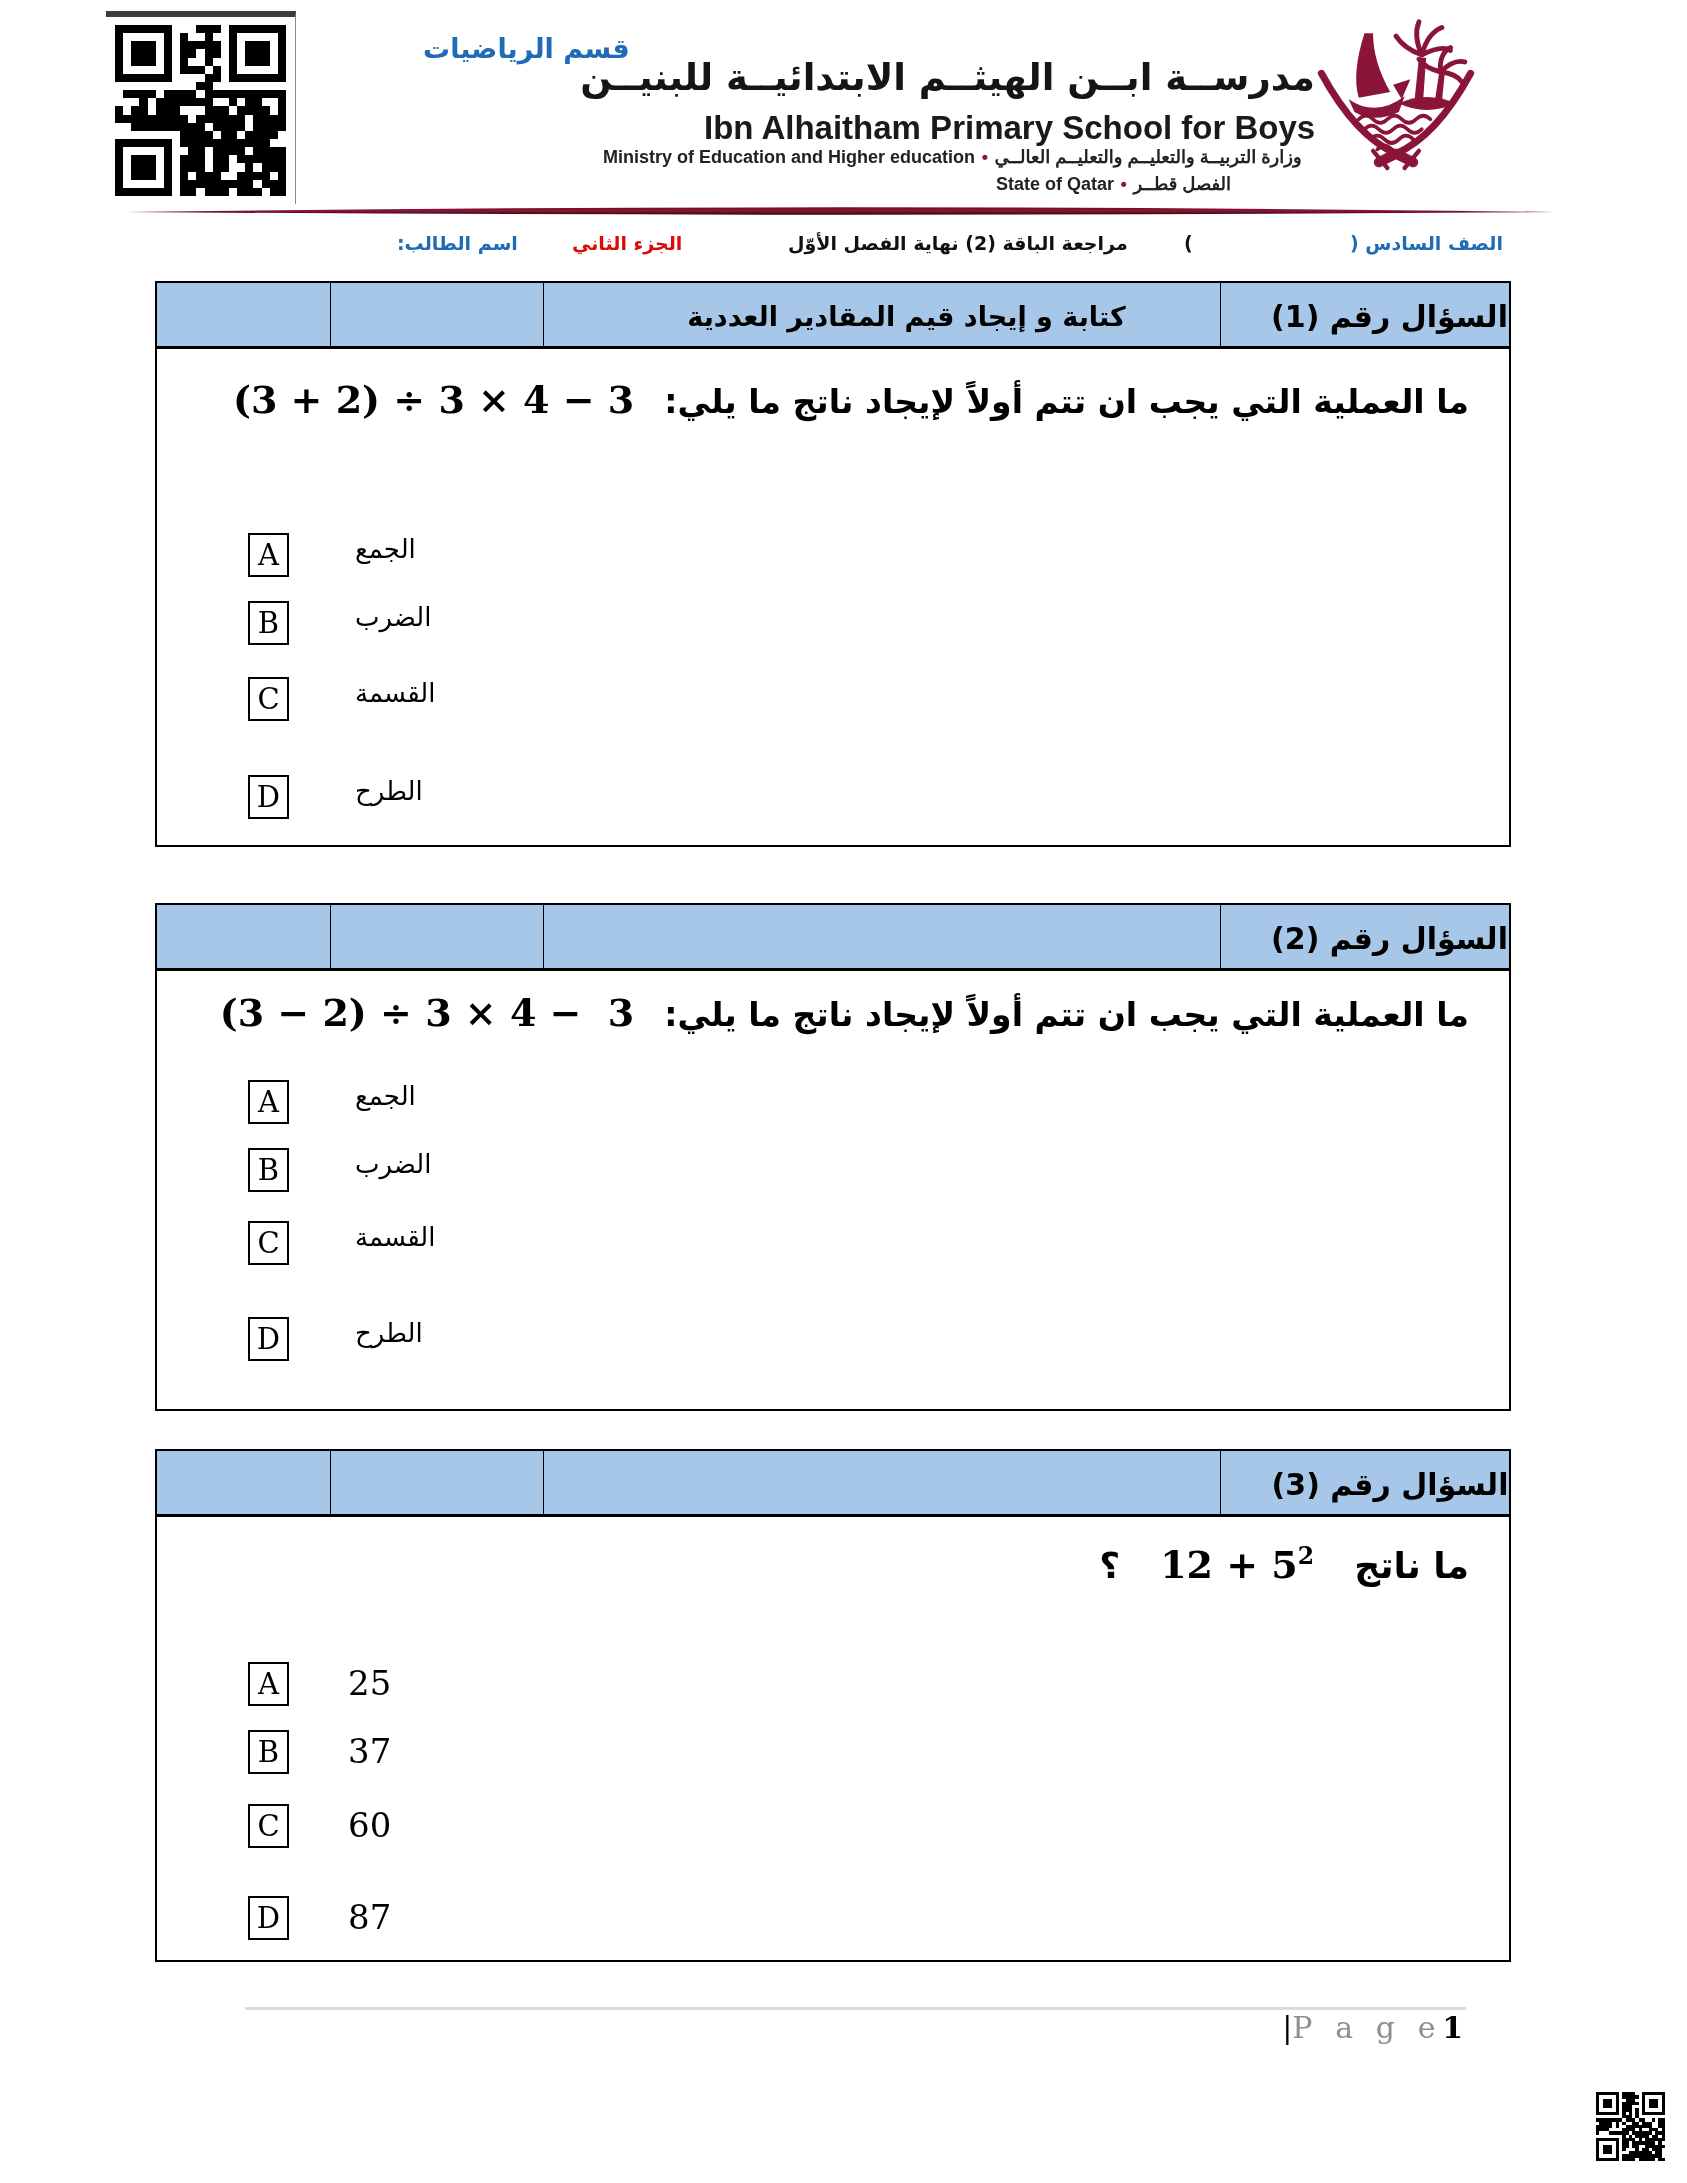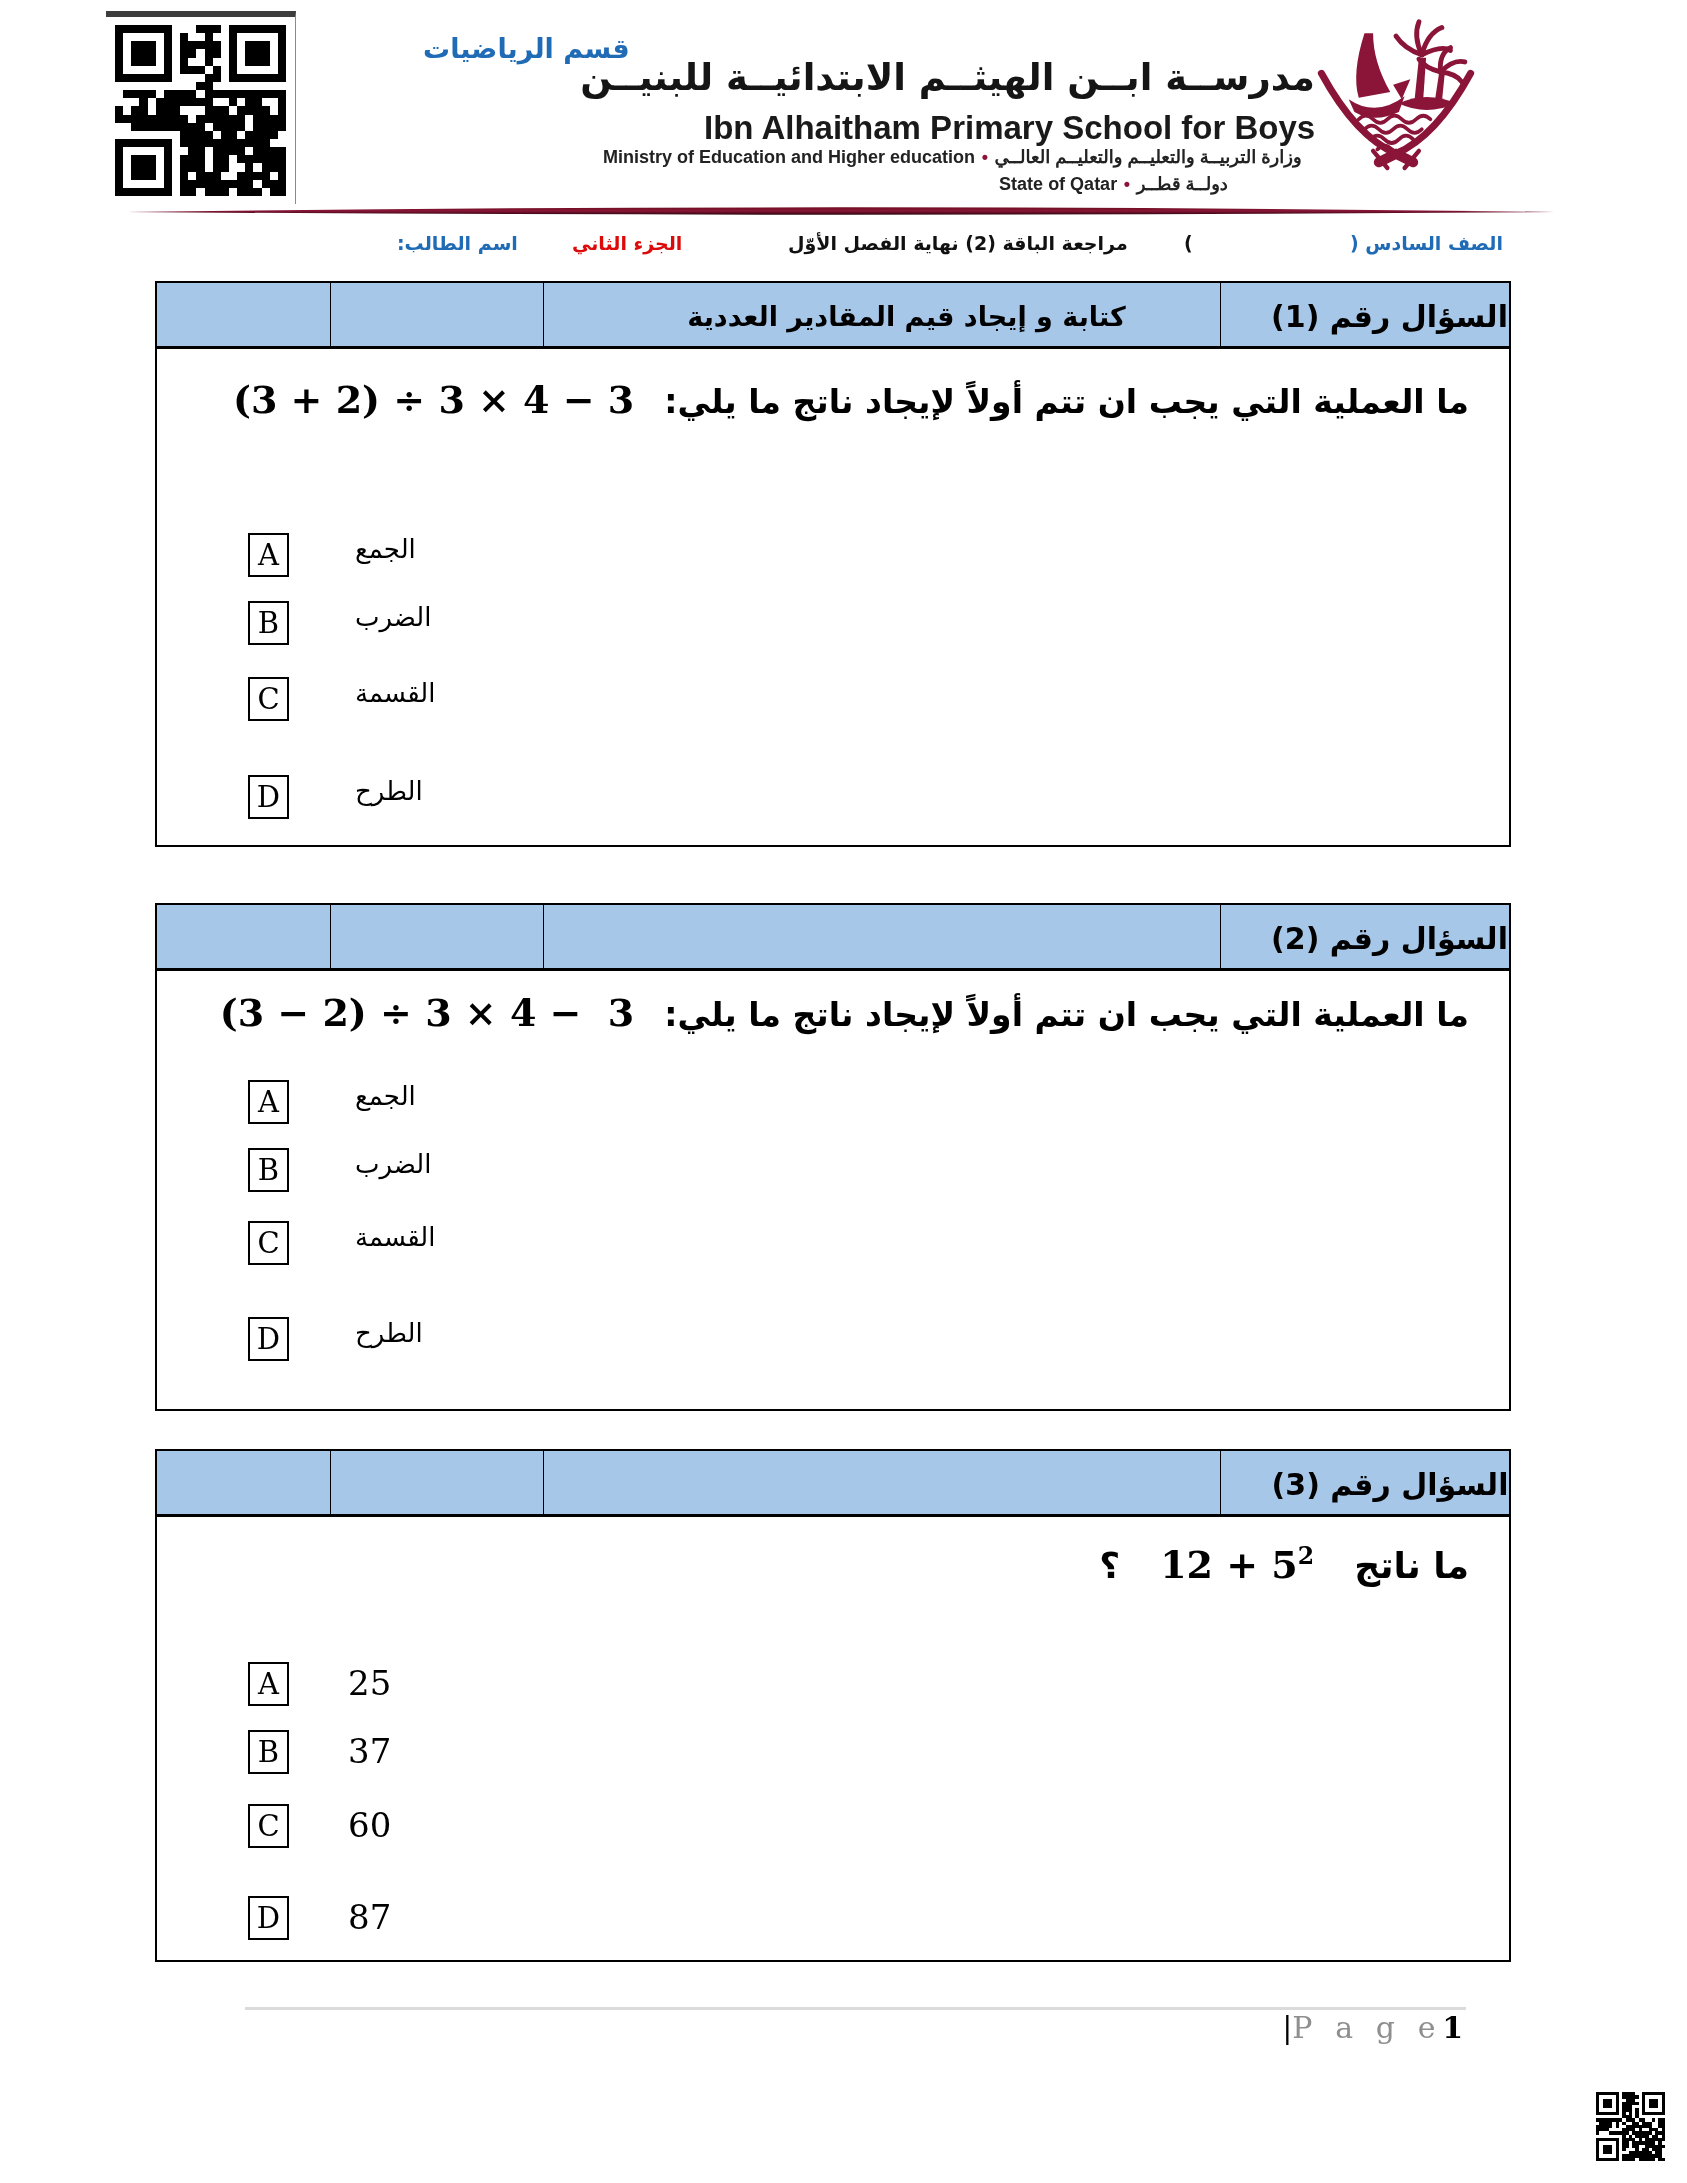--- a/index.html
+++ b/index.html
@@ -268,21 +268,21 @@
 <div class="abs dept-title">قسم الرياضيات</div>
 
 <div class="abs school-ar">مدرســة ابــن الهيثــم الابتدائيــة للبنيــن</div>
 <div class="abs school-en">Ibn Alhaitham Primary School for Boys</div>
 
 <div class="abs ministry-line">
   <span>Ministry of Education and Higher education</span><span class="maroon-dot">•</span><span dir="rtl">وزارة التربيــة والتعليــم والتعليــم العالــي</span>
 </div>
 
 <div class="abs state-line">
-  <span>State of Qatar</span><span class="maroon-dot">•</span><span dir="rtl">دولــة قطــر</span>
+  <span>State of Qatar</span><span class="maroon-dot">•</span><span dir="rtl">الفصل قطــر</span>
 </div>
 
 <svg class="abs emblem" viewBox="0 0 120 130">
   <g fill="#8a1538" stroke="none">
     <path d="M38 16 Q29 44 34 61 L56 57 Q44 36 44 16 Z"></path>
     <path d="M27 62 Q46 75 66 60 L62 71 Q45 79 31 71 Z"></path>
     <path d="M58 52 L70 48 L64 62 Z"></path>
     <path d="M76 33 L73 62 L79 62 L81 33 Z"></path>
     <path d="M90 44 L87 64 L92 64 L94 44 Z"></path>
     <path d="M62 65 Q81 56 102 65 Q81 74 62 65 Z"></path>

